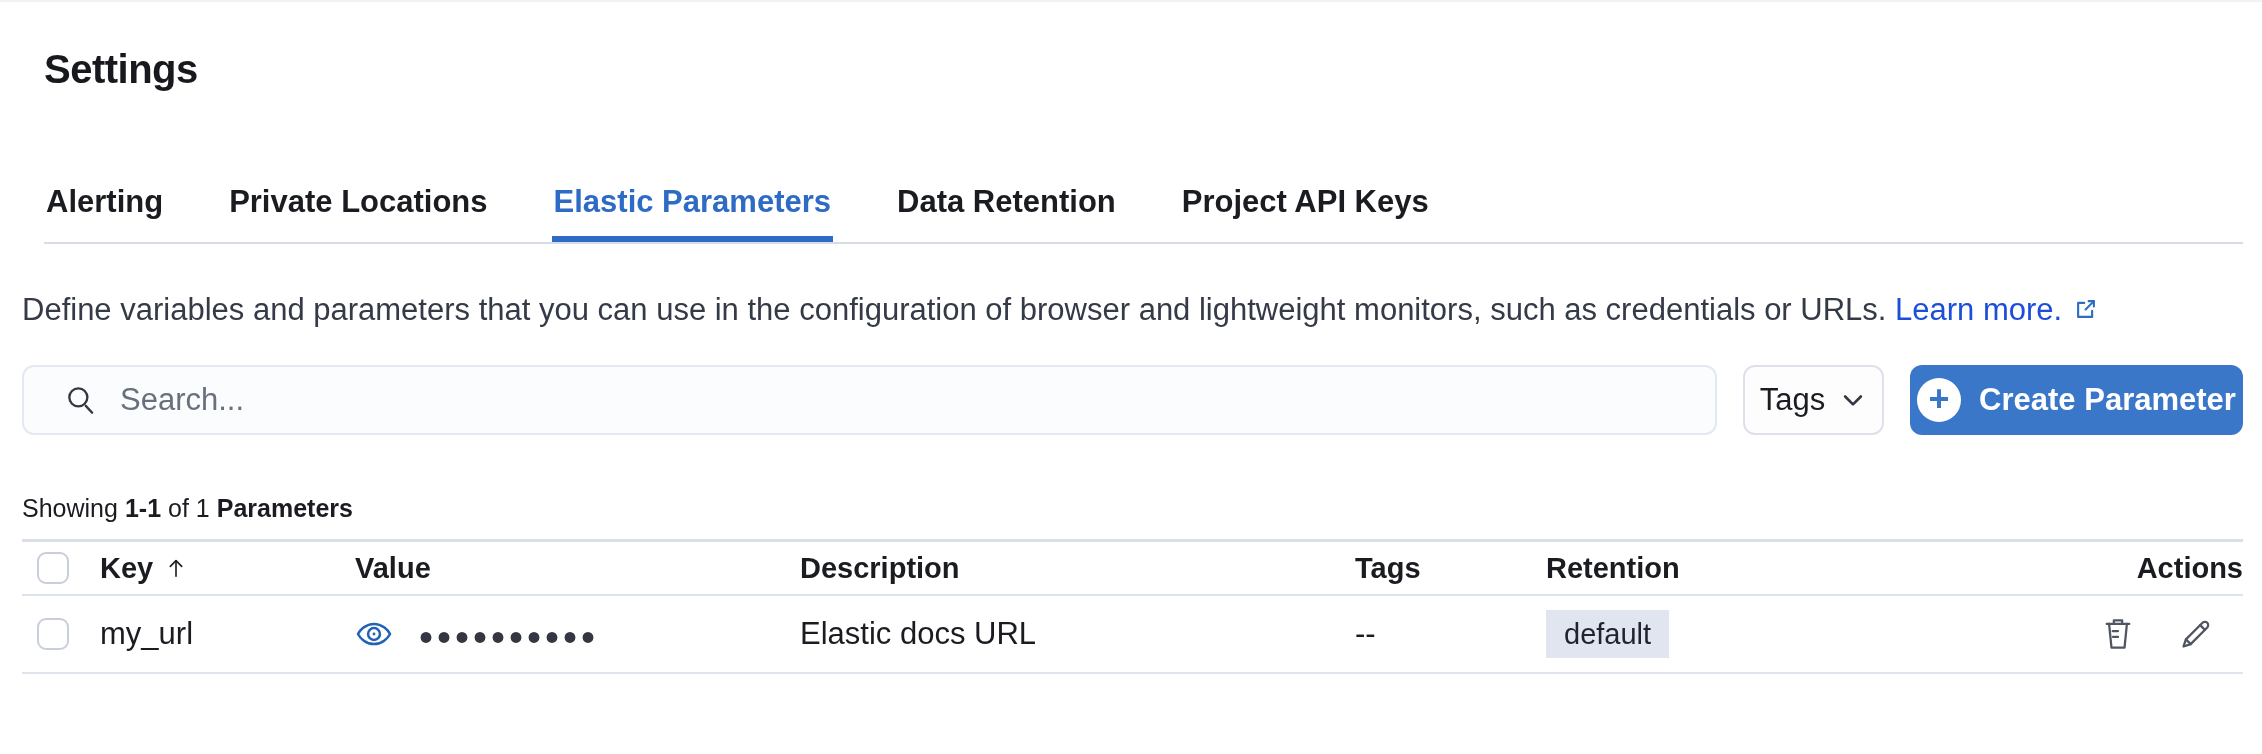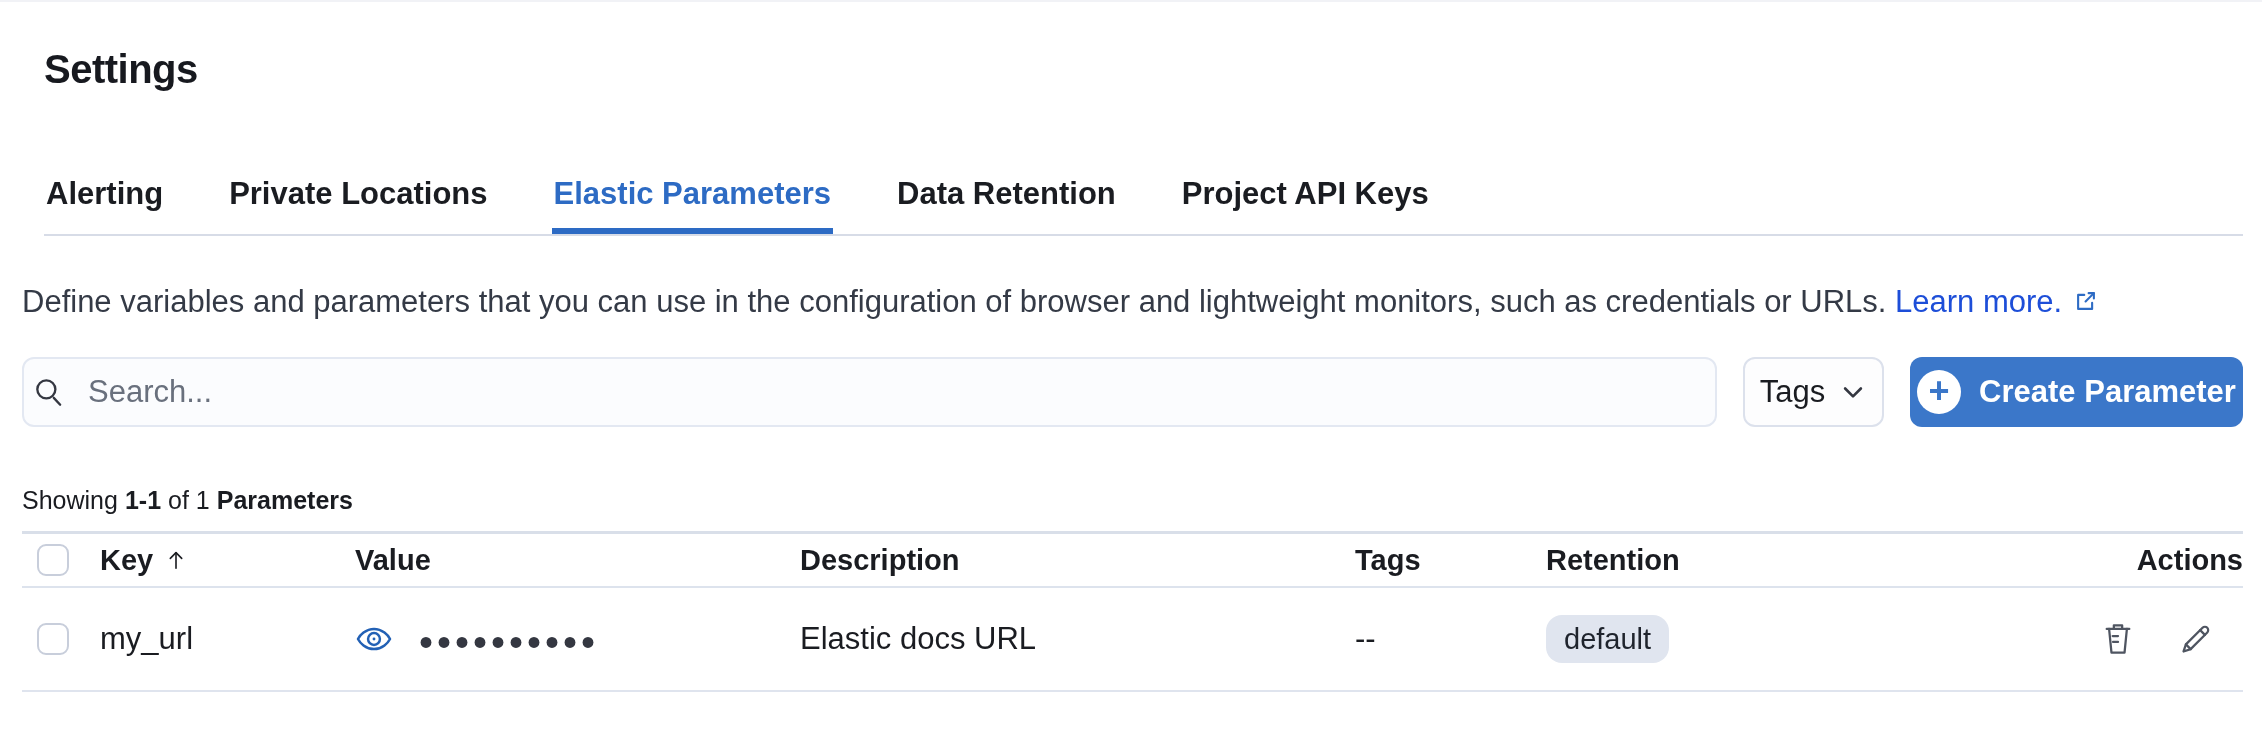--- a/index.html
+++ b/index.html
@@ -19,42 +19,42 @@
 
   
   .tabs {
     display: flex; gap: 62px;
     margin: 72px 0 0 22px;
     border-bottom: 2px solid #d7dce7;
   }
   .tab {
     font-size: 31px; font-weight: 700; line-height: 40px;
     padding: 0 2px 20px 2px;
-    color: #1a1c21; cursor: pointer; white-space: nowrap;
+    color: #1a1c21; cursor: pointer; white-space: nowrap; margin-top: 8px;
   }
   .tab.active {
     color: #2d6bc4;
     box-shadow: inset 0 -6px 0 0 #2d6bc4;
   }
 
   
   .description {
     margin-top: 42px;
     font-size: 31px; line-height: 48px; color: #343a46;
     max-width: 2221px;
   }
   .description .link { color: #1d4ed8; font-weight: 500; cursor: pointer; }
   .external-link-icon { display: inline-block; vertical-align: -3px; margin-left: 10px; }
 
   
   .toolbar { margin-top: 28px; display: flex; gap: 26px; height: 70px; }
   .search-box {
     flex: 1; display: flex; align-items: center; gap: 22px;
     background: #fbfcfe; border: 2px solid #e3e8f2; border-radius: 12px;
-    padding: 0 8px; height: 70px;
+    padding: 0 40px; height: 70px;
   }
   .search-box input {
     flex: 1; border: none; outline: none; background: transparent;
     font-family: inherit; font-size: 31px; color: #1a1c21;
   }
   .search-box input::placeholder { color: #69707d; }
 
   .tags-button {
     width: 141px; height: 70px;
     display: flex; align-items: center; justify-content: center; gap: 14px;
@@ -85,41 +85,41 @@
 
   
   .param-table { width: 100%; }
   .t-row {
     display: grid;
     grid-template-columns: 78px 255px 445px 555px 191px 460px 1fr;
     align-items: center;
   }
   .t-head { height: 54px; border-bottom: 2px solid #dde3ed; }
   .t-head .cell { font-size: 29px; font-weight: 700; }
-  .t-body-row { height: 104px; border-bottom: 2px solid #dfe4ee; }
+  .t-body-row { height: 78px; border-bottom: 2px solid #dfe4ee; }
   .cell { font-size: 31px; color: #1a1c21; }
   .cell.right { text-align: right; }
 
   .sort-header { display: flex; align-items: center; gap: 10px; cursor: pointer; }
 
   .checkbox {
     width: 32px; height: 32px; margin-left: 15px;
     border: 2px solid #c8cedb; border-radius: 9px; background: #ffffff; cursor: pointer;
   }
 
   .value-cell { display: flex; align-items: center; gap: 26px; }
   .eye-button { background: none; border: none; cursor: pointer; padding: 0; display: flex; }
   .masked-value {
     font-size: 40px; letter-spacing: 4px; color: #343741;
     line-height: 1; padding-top: 6px; white-space: nowrap;
   }
 
   .badge {
     display: inline-block; background: #e0e5ef; color: #1f242d;
-    border-radius: 16px; padding: 7px 18px; font-size: 29px; line-height: 34px;
+    border-radius: 0; padding: 7px 18px; font-size: 29px; line-height: 34px;
   }
 
   .actions-cell { display: flex; justify-content: flex-end; align-items: center; gap: 40px; padding-right: 28px; }
   .icon-button { background: none; border: none; cursor: pointer; padding: 0; display: flex; }
 </style>
 </head>
 <body>
 
 <div class="top-hairline"></div>
 

